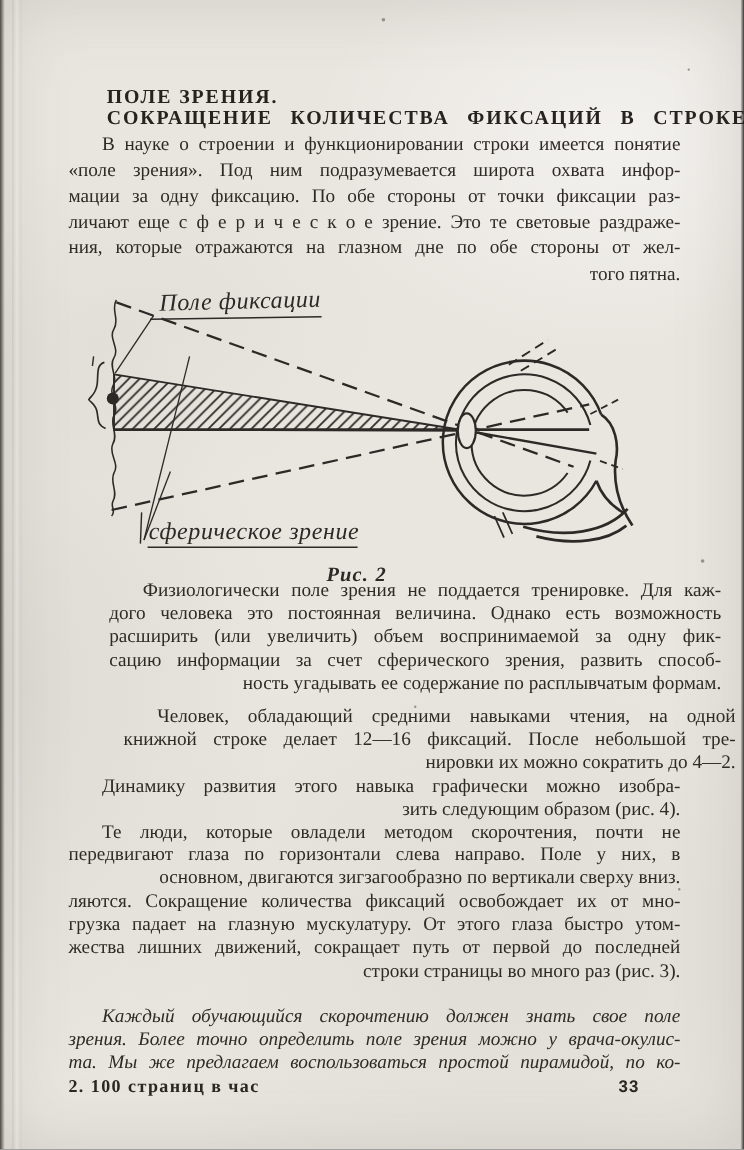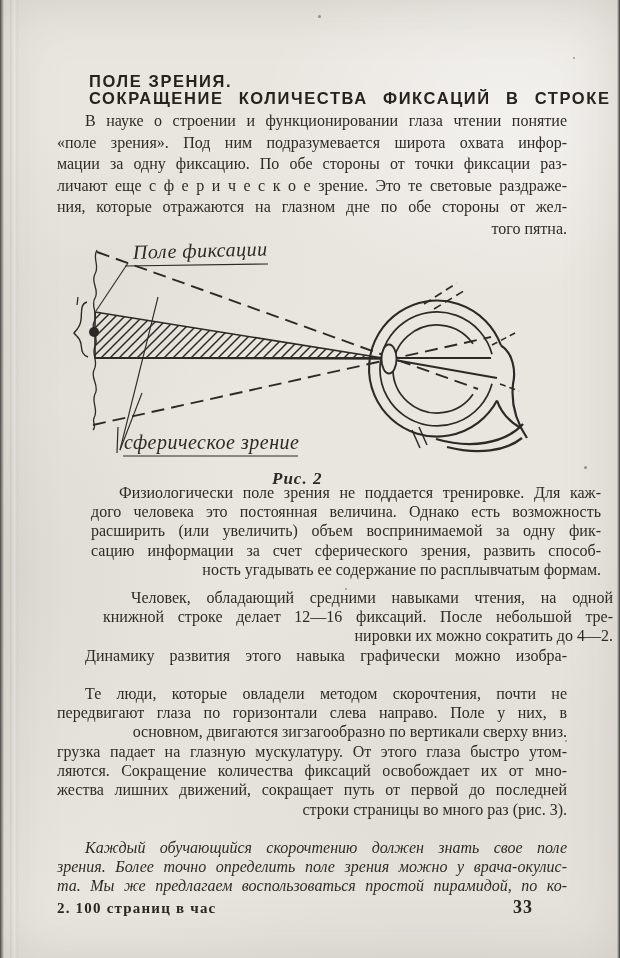--- a/index.html
+++ b/index.html
@@ -18,21 +18,21 @@
   .edge-left{position:absolute;left:0;top:0;width:4px;height:958px;
     background:linear-gradient(to right,#33312d,rgba(51,49,45,0));opacity:.85;}
   .edge-right{position:absolute;right:0;top:0;width:3px;height:958px;
     background:linear-gradient(to left,#262522,rgba(38,37,34,0));opacity:.9;}
   .crease{position:absolute;left:10px;top:0;width:8px;height:958px;
     background:linear-gradient(to right,rgba(90,82,70,0.10),rgba(255,255,255,0.25),rgba(90,82,70,0.06));}
   .speck{position:absolute;border-radius:50%;background:rgba(70,64,55,0.5);}
 
   .heading{
     position:absolute;left:89px;margin:0;
-    font-family:Liberation Sans, sans-serif;
+    font-family:Liberation Serif, serif;
     font-weight:700;font-size:16.5px;line-height:18px;
     letter-spacing:1.6px;color:#26231e;white-space:nowrap;
   }
   .h1{top:72px;}
   .h2{top:89px;word-spacing:9px;}
 
   .paragraph{
     position:absolute;left:57px;width:510px;
     font-size:16px;line-height:19.2px;text-align:left;
   }
@@ -53,71 +53,72 @@
     font-family:"Liberation Serif", serif;font-style:italic;font-weight:700;
     font-size:17px;fill:#2b2a27;letter-spacing:1px;
   }
 
   .footer{
     position:absolute;left:57px;top:897px;width:476px;
     display:flex;justify-content:space-between;align-items:baseline;
     font-size:15px;font-weight:700;color:#2a2722;
   }
   .sig{letter-spacing:1.2px;}
-  .pagenum{font-family:Liberation Serif, serif;font-size:18px;letter-spacing:1px;}
+  .pagenum{font-family:Liberation Sans, sans-serif;font-size:14px;letter-spacing:1px;}
 </style>
 </head>
 <body>
 
 <div class="page">
   <div class="edge-left"></div>
   <div class="edge-right"></div>
   <div class="crease"></div>
 
   <div class="speck" style="left:318px;top:15px;width:3px;height:3px;"></div>
   <div class="speck" style="left:573px;top:57px;width:2px;height:2px;"></div>
   <div class="speck" style="left:584px;top:466px;width:3px;height:3px;"></div>
   <div class="speck" style="left:345px;top:588px;width:2px;height:2px;"></div>
   <div class="speck" style="left:565px;top:740px;width:2px;height:2px;"></div>
 
   <h1 class="heading h1">ПОЛЕ ЗРЕНИЯ.</h1>
   <h1 class="heading h2">СОКРАЩЕНИЕ КОЛИЧЕСТВА ФИКСАЦИЙ В СТРОКЕ</h1>
 
   <div class="body-text">
       <div class="paragraph para-0">
-        <div class="line indent jst">В науке о строении и функционировании глаза чтении понятие</div>
+        <div class="line indent jst">В науке о строении и функционировании строки имеется понятие</div>
         <div class="line jst">«поле зрения». Под ним подразумевается широта охвата инфор-</div>
         <div class="line jst">мации за одну фиксацию. По обе стороны от точки фиксации раз-</div>
         <div class="line jst">личают еще с ф е р и ч е с к о е зрение. Это те световые раздраже-</div>
         <div class="line jst">ния, которые отражаются на глазном дне по обе стороны от жел-</div>
         <div class="line">того пятна.</div>
       </div>
       <div class="paragraph para-1">
         <div class="line indent jst">Физиологически поле зрения не поддается тренировке. Для каж-</div>
         <div class="line jst">дого человека это постоянная величина. Однако есть возможность</div>
         <div class="line jst">расширить (или увеличить) объем воспринимаемой за одну фик-</div>
         <div class="line jst">сацию информации за счет сферического зрения, развить способ-</div>
         <div class="line">ность угадывать ее содержание по расплывчатым формам.</div>
       </div>
       <div class="paragraph para-2">
         <div class="line indent jst">Человек, обладающий средними навыками чтения, на одной</div>
         <div class="line jst">книжной строке делает 12—16 фиксаций. После небольшой тре-</div>
         <div class="line">нировки их можно сократить до 4—2.</div>
       </div>
       <div class="paragraph para-3">
         <div class="line indent jst">Динамику развития этого навыка графически можно изобра-</div>
+        <div class="line">зить следующим образом (рис. 4).</div>
       </div>
       <div class="paragraph para-4">
         <div class="line indent jst">Те люди, которые овладели методом скорочтения, почти не</div>
         <div class="line jst">передвигают глаза по горизонтали слева направо. Поле у них, в</div>
         <div class="line">основном, двигаются зигзагообразно по вертикали сверху вниз.</div>
       </div>
       <div class="paragraph para-5">
+        <div class="line jst">ляются. Сокращение количества фиксаций освобождает их от мно-</div>
         <div class="line jst">грузка падает на глазную мускулатуру. От этого глаза быстро утом-</div>
-        <div class="line jst">ляются. Сокращение количества фиксаций освобождает их от мно-</div>
         <div class="line jst">жества лишних движений, сокращает путь от первой до последней</div>
         <div class="line">строки страницы во много раз (рис. 3).</div>
       </div>
       <div class="paragraph para-6">
         <div class="line indent jst">Каждый обучающийся скорочтению должен знать свое поле</div>
         <div class="line jst">зрения. Более точно определить поле зрения можно у врача-окулис-</div>
         <div class="line jst">та. Мы же предлагаем воспользоваться простой пирамидой, по ко-</div>
       </div>
     </div>
 

